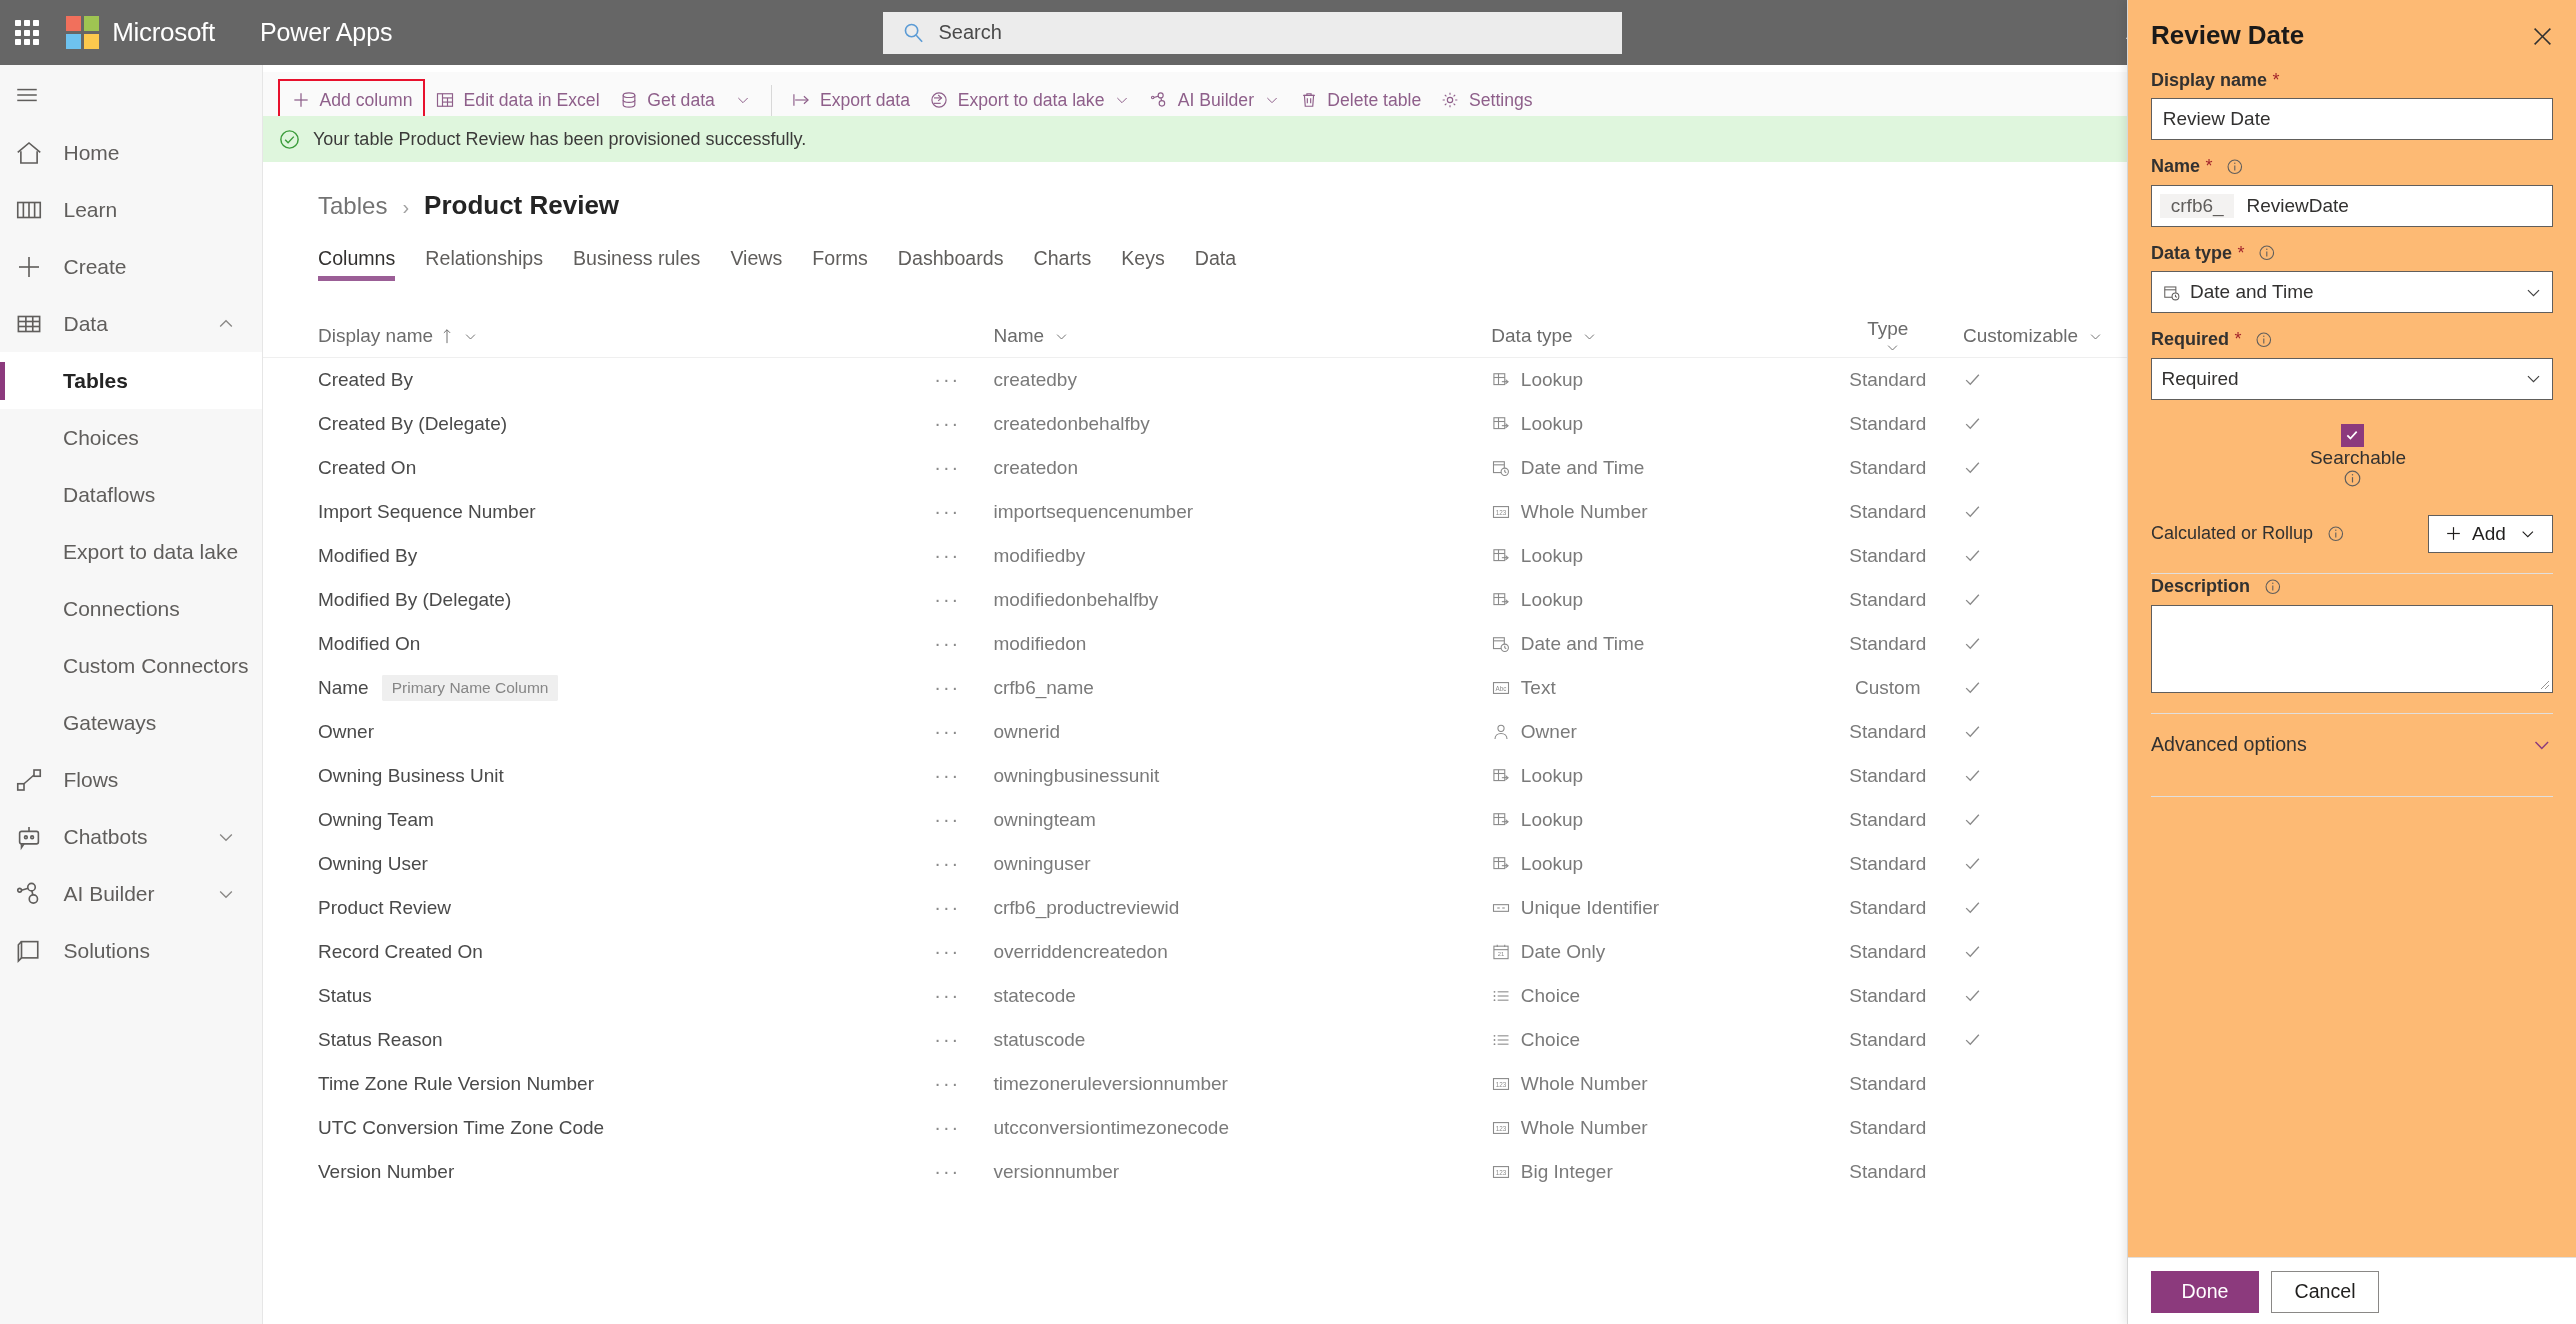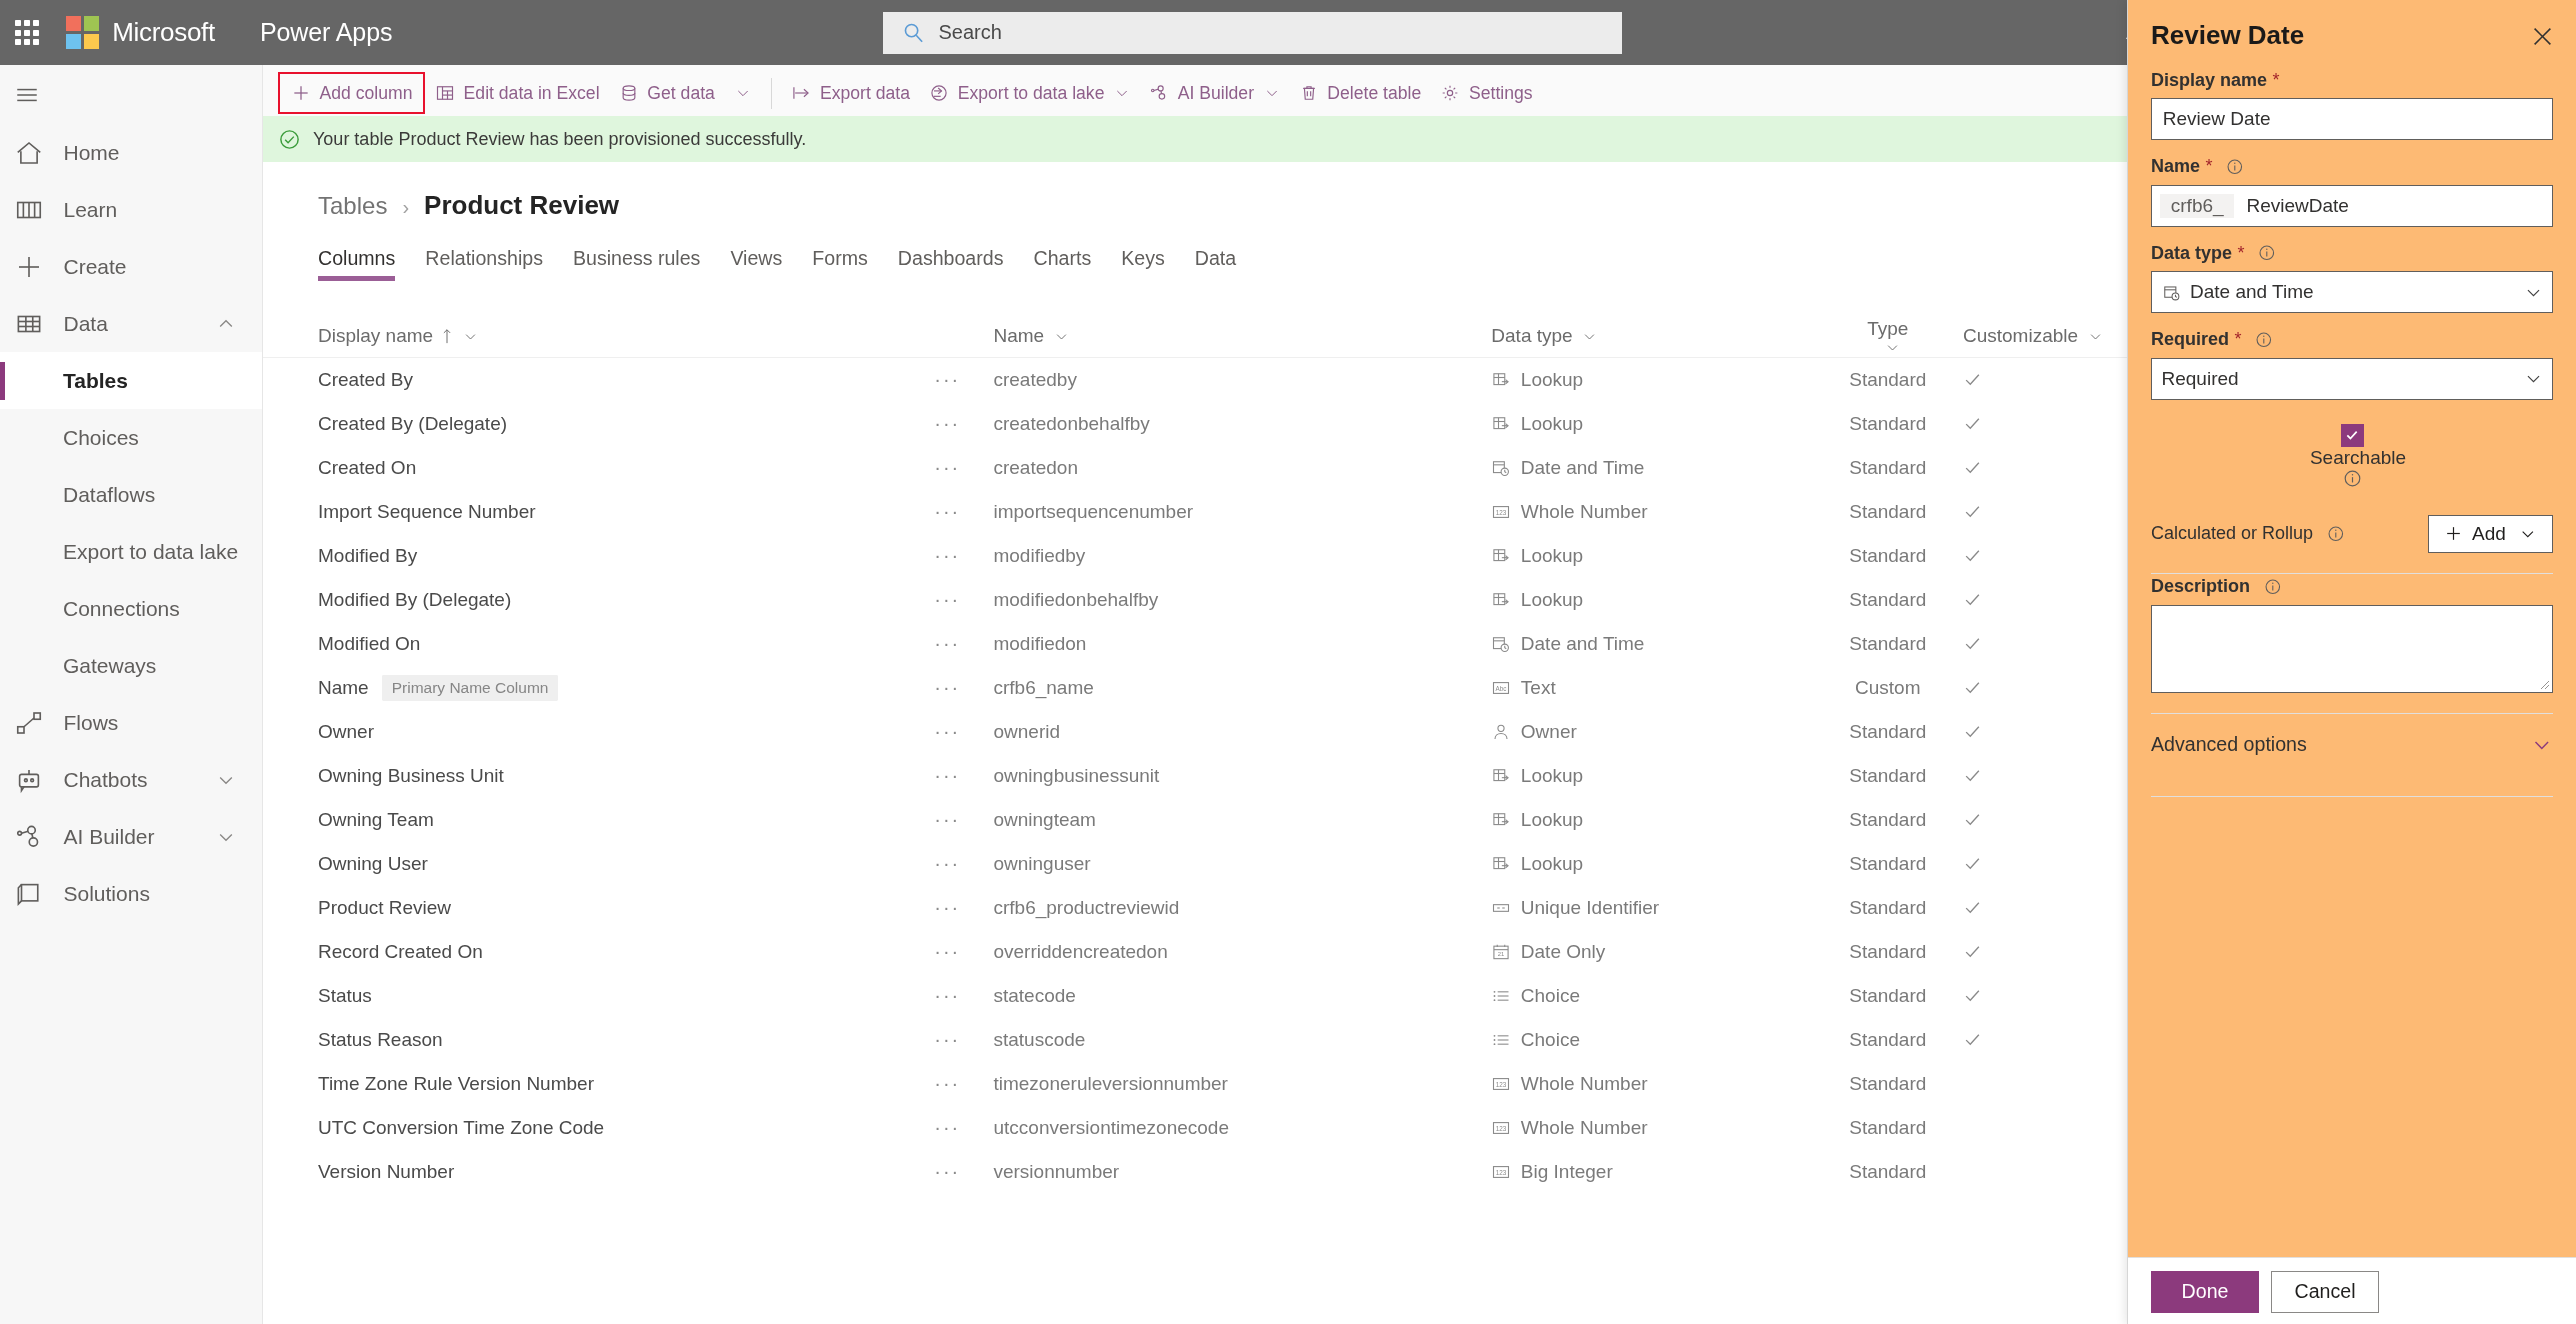--- a/index.html
+++ b/index.html
@@ -66,21 +66,21 @@
   .nav-sub { height: 57px; display: flex; align-items: center; padding-left: 63px; cursor: pointer; color: #605e5c; position: relative; }
   .nav-sub .lbl { font-size: 21px; }
   .nav-sub.active { background: #ffffff; }
   .nav-sub.active .lbl { color: #242424; font-weight: bold; }
   .nav-sub.active::before {
     content: ""; position: absolute; left: 0; top: 9.5px; bottom: 9.5px; width: 5.4px; background: #8c3a7d;
   }
 
   
   .cmdbar {
-    position: absolute; top: 65px; left: 263px; width: 1864px; height: 56px;
+    position: absolute; top: 72px; left: 263px; width: 1864px; height: 56px;
     background: #fafafa; display: flex; align-items: center; padding-left: 15px;
   }
   .cmd {
     display: flex; align-items: center; height: 41px; padding: 0 9.5px;
     color: #8e5f8a; font-size: 17.6px; cursor: pointer; white-space: nowrap;
   }
   .cmd .ci { width: 20px; height: 20px; flex: 0 0 20px; margin-right: 8.8px; }
   .cmd.highlight { border: 2.7px solid #e8112d; padding: 0 10.8px; height: 42px; }
   .cmd .caret { width: 16px; height: 16px; margin-left: 9.5px; flex: 0 0 16px; }
   .cmd-sep { width: 0.7px; height: 31px; background: #d8d8d8; margin: 0 9.5px; }
@@ -340,20 +340,23 @@
   <div class="nav-sub">
     <span class="lbl">Dataflows</span>
   </div>
   <div class="nav-sub">
     <span class="lbl">Export to data lake</span>
   </div>
   <div class="nav-sub">
     <span class="lbl">Connections</span>
   </div>
   <div class="nav-sub">
+    <span class="lbl">Custom Connectors</span>
+  </div>
+  <div class="nav-sub">
     <span class="lbl">Gateways</span>
   </div>
 
   <div class="nav-item">
     <span class="ico">
       <svg viewBox="0 0 24 24" fill="none" stroke="#605e5c" stroke-width="1.3">
           <rect x="3" y="15" width="5" height="5"></rect>
           <rect x="16" y="4" width="5" height="5"></rect>
           <line x1="8" y1="15" x2="16" y2="8"></line>
         </svg>

